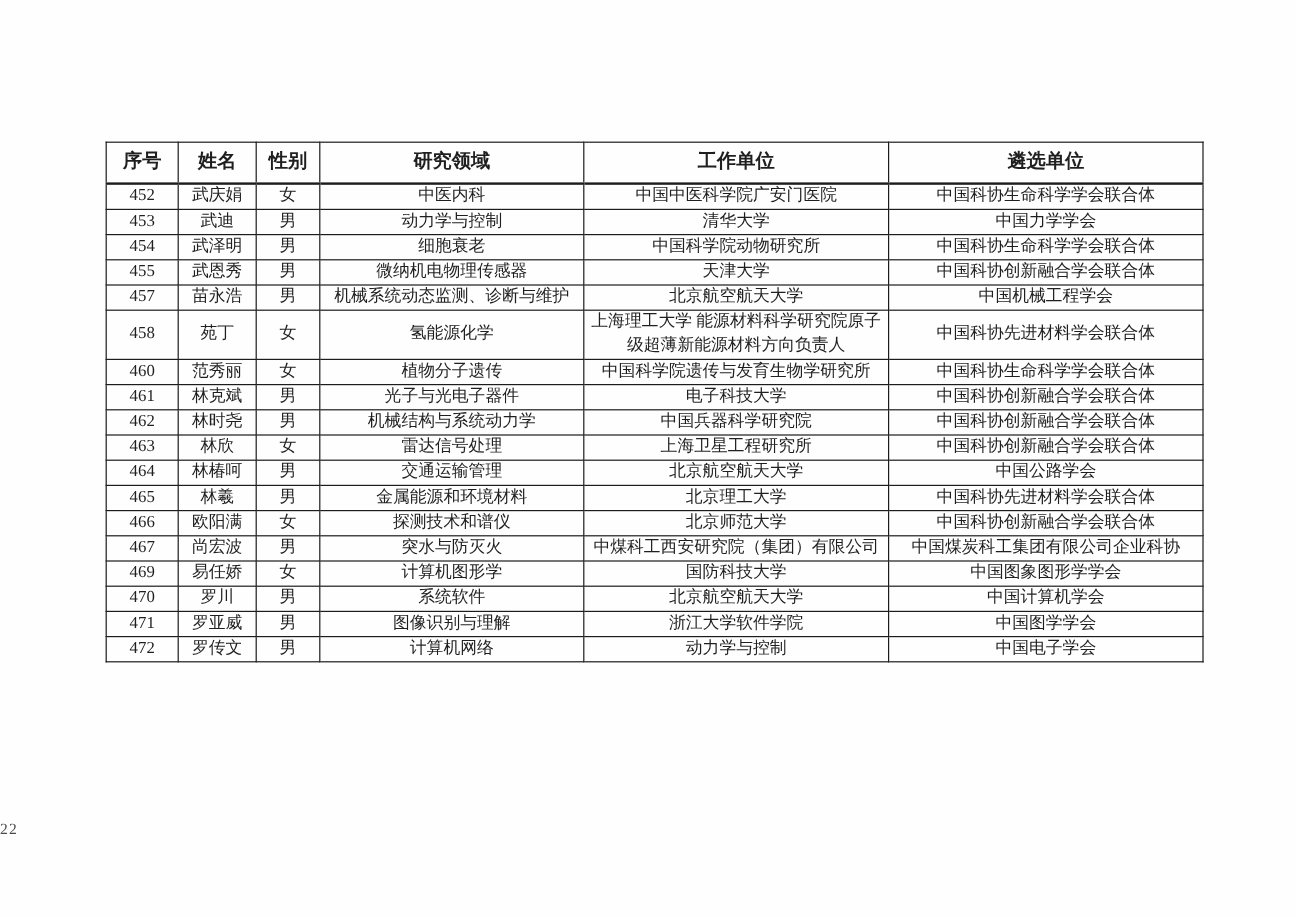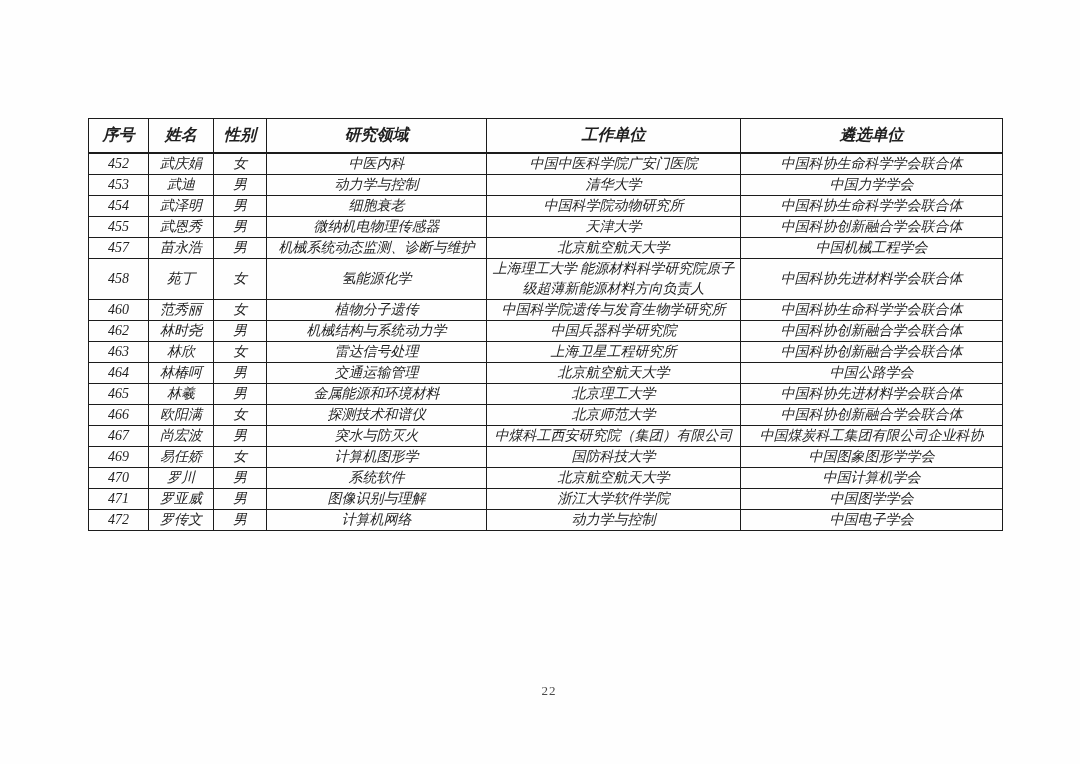--- a/index.html
+++ b/index.html
@@ -14,21 +14,20 @@
   .page {
     position: absolute; inset: 0;
     background: #fefefe;
   }
   table.roster {
     position: absolute;
     left: 88px; top: 118px;
     width: 914px;
     border-collapse: collapse;
     table-layout: fixed;
-    font-style: italic;
   }
   table.roster th, table.roster td {
     border: 1px solid #1c1c1c;
     text-align: center;
     vertical-align: middle;
     font-size: 14px;
     line-height: 20px;
     padding: 0 2px;
     overflow: hidden;
   }
@@ -37,25 +36,24 @@
     height: 34px;
     font-size: 16px;
     font-weight: bold;
     border-bottom-width: 2px;
   }
   table.roster td { height: 21px; }
   .footer-pagenum {
     position: absolute;
     left: 0; right: 0;
     top: 683px;
-    text-align: center;
+    text-align: left;
     font-size: 13px;
     color: #4a4a4a;
     letter-spacing: 1px;
-    padding-left: 18px;
   }
 </style>
 </head>
 <body>
 
 <div class="page">
 
   <table class="roster">
     <colgroup>
       <col style="width:60px">
@@ -126,20 +124,28 @@
         </tr>
         <tr>
           <td>460</td>
           <td>范秀丽</td>
           <td>女</td>
           <td>植物分子遗传</td>
           <td>中国科学院遗传与发育生物学研究所</td>
           <td>中国科协生命科学学会联合体</td>
         </tr>
         <tr>
+          <td>461</td>
+          <td>林克斌</td>
+          <td>男</td>
+          <td>光子与光电子器件</td>
+          <td>电子科技大学</td>
+          <td>中国科协创新融合学会联合体</td>
+        </tr>
+        <tr>
           <td>462</td>
           <td>林时尧</td>
           <td>男</td>
           <td>机械结构与系统动力学</td>
           <td>中国兵器科学研究院</td>
           <td>中国科协创新融合学会联合体</td>
         </tr>
         <tr>
           <td>463</td>
           <td>林欣</td>

